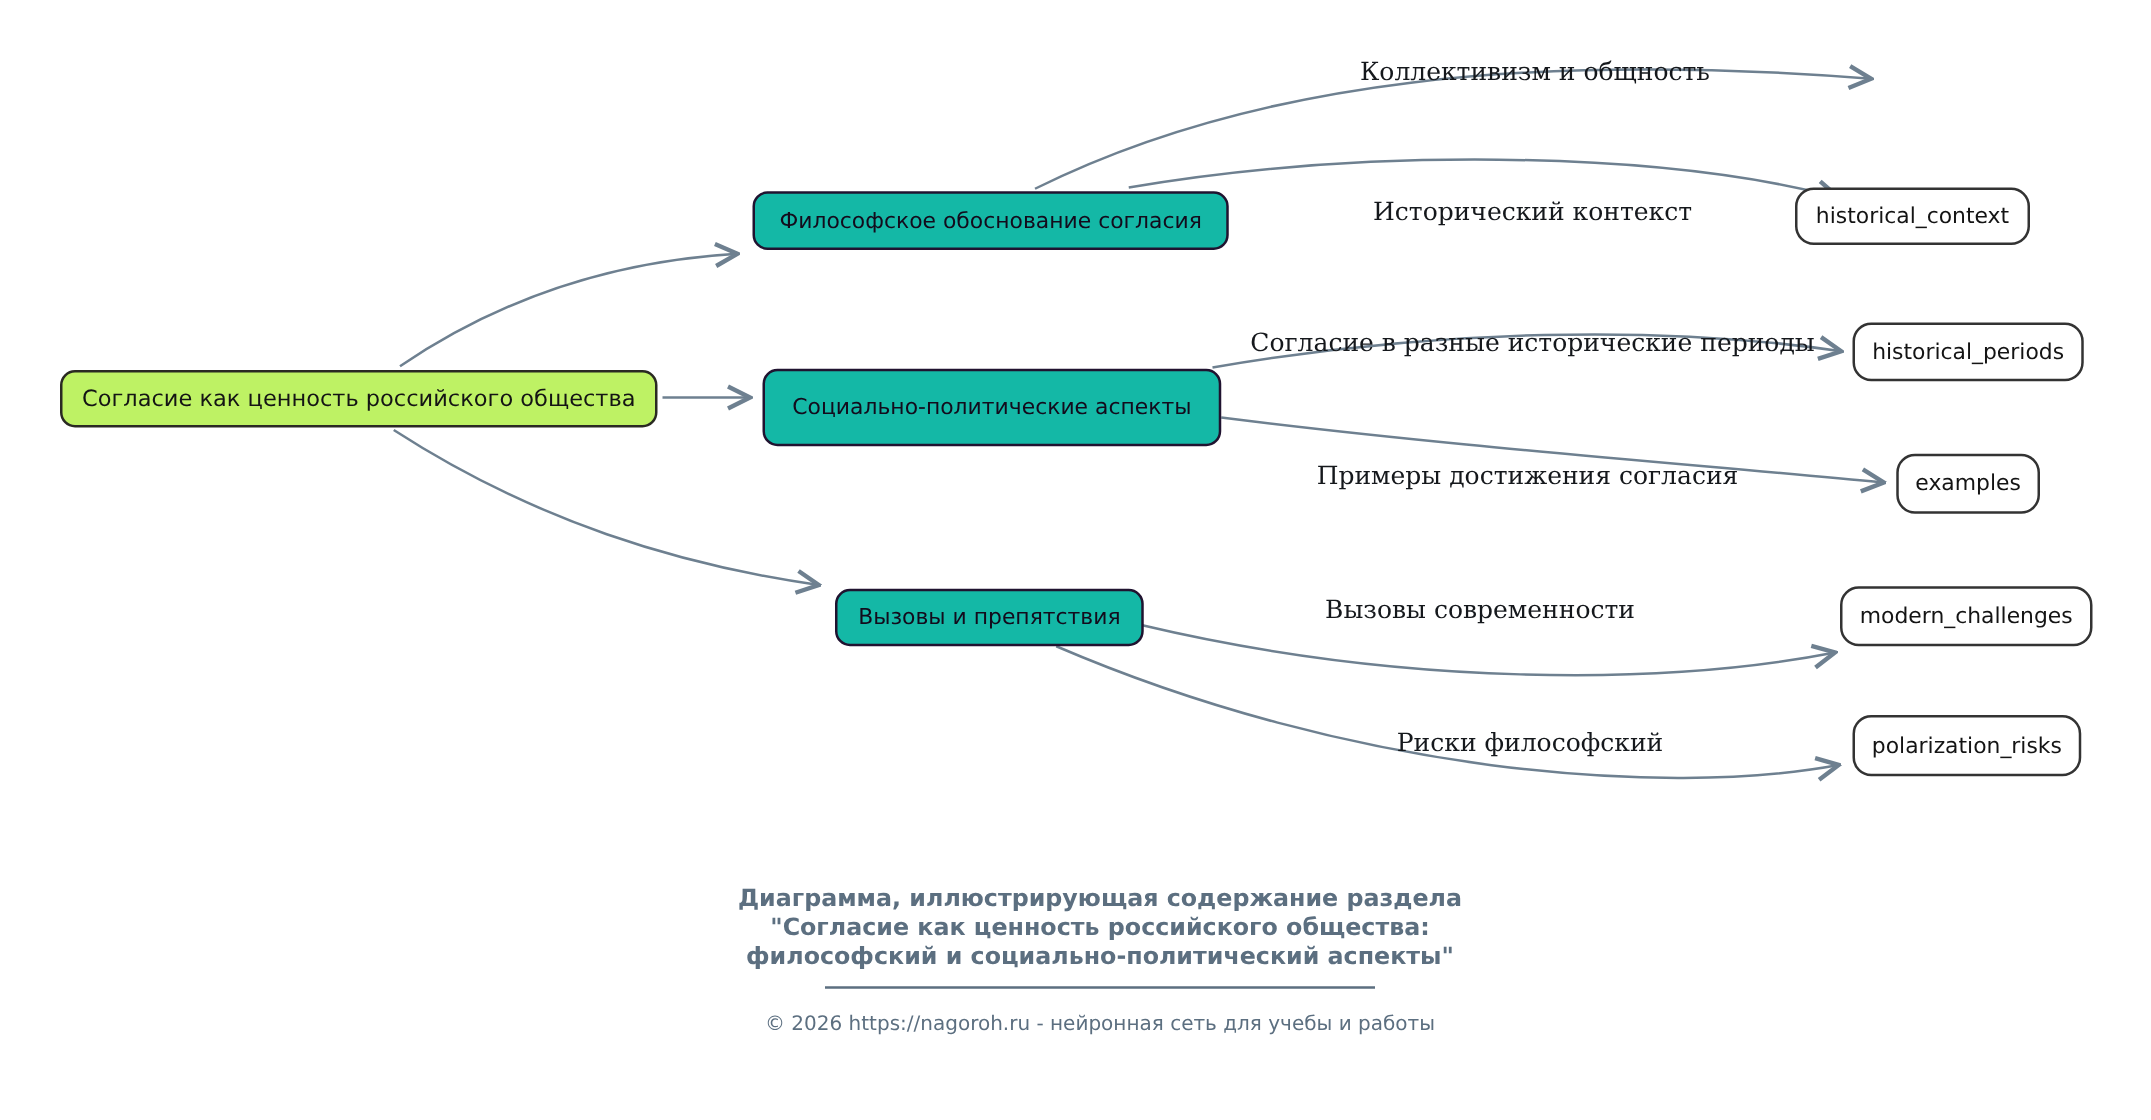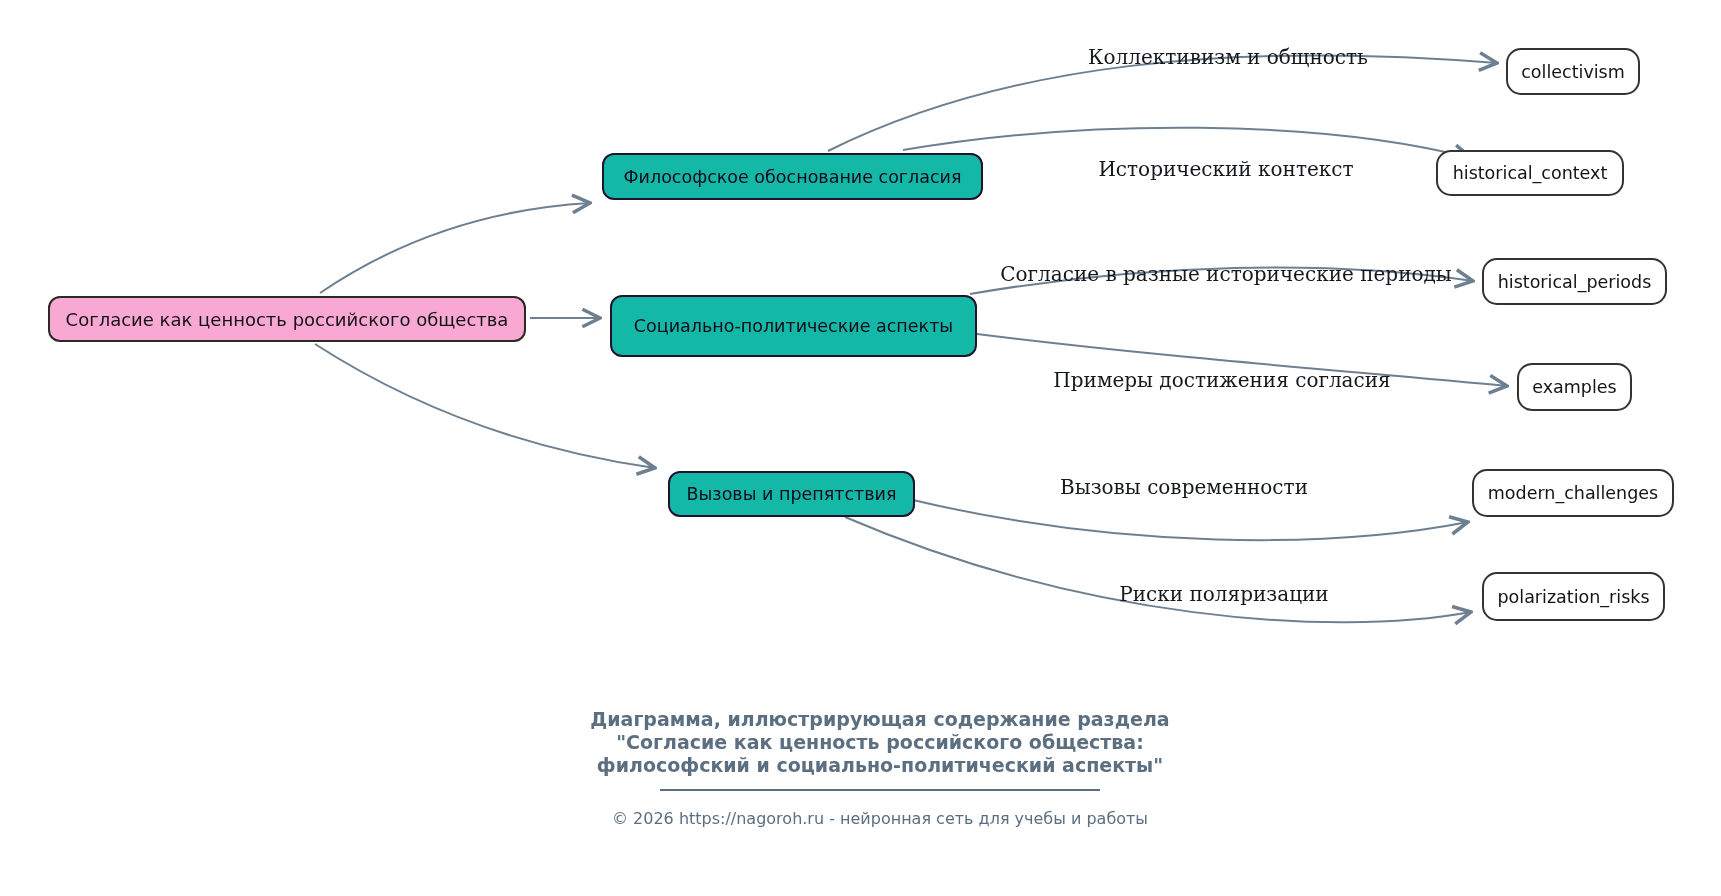--- a/index.html
+++ b/index.html
@@ -19,21 +19,21 @@
     position: absolute;
     display: flex;
     align-items: center;
     justify-content: center;
     white-space: nowrap;
     box-sizing: border-box;
     font-size: 17.5px;
     color: #141414;
   }
   .node.root {
-    background: #f9a8d4;
+    background: #bef264;
     border: 2px solid #2a2a22;
     border-radius: 12px;
     font-size: 18px;
   }
   .node.branch {
     background: #14b8a6;
     border: 2px solid #201330;
     border-radius: 12px;
     color: #130b1c;
   }
@@ -98,33 +98,32 @@
       <path d="M 845 517 C 1080 618, 1330 638, 1471 612" marker-end="url(#arrow)"></path>
     </g>
   </svg>
 
   <div class="node root" style="left:48px; top:296px; width:478px; height:46px;">Согласие как ценность российского общества</div>
 
   <div class="node branch" style="left:602px; top:153px; width:381px; height:47px;">Философское обоснование согласия</div>
   <div class="node branch" style="left:610px; top:295px; width:367px; height:62px;">Социально-политические аспекты</div>
   <div class="node branch" style="left:668px; top:471px; width:247px; height:46px;">Вызовы и препятствия</div>
 
-  <div class="node leaf" style="left:1506px; top:48px; width:134px; height:47px;">collectivism</div>
   <div class="node leaf" style="left:1436px; top:150px; width:188px; height:46px;">historical_context</div>
   <div class="node leaf" style="left:1482px; top:258px; width:185px; height:47px;">historical_periods</div>
   <div class="node leaf" style="left:1517px; top:363px; width:115px; height:48px;">examples</div>
   <div class="node leaf" style="left:1472px; top:469px; width:202px; height:48px;">modern_challenges</div>
   <div class="node leaf" style="left:1482px; top:572px; width:183px; height:49px;">polarization_risks</div>
 
   <div class="edge-label" style="left:1228px; top:57px;">Коллективизм и общность</div>
   <div class="edge-label" style="left:1226px; top:169px;">Исторический контекст</div>
   <div class="edge-label" style="left:1226px; top:274px;">Согласие в разные исторические периоды</div>
   <div class="edge-label" style="left:1222px; top:380px;">Примеры достижения согласия</div>
   <div class="edge-label" style="left:1184px; top:487px;">Вызовы современности</div>
-  <div class="edge-label" style="left:1224px; top:594px;">Риски поляризации</div>
+  <div class="edge-label" style="left:1224px; top:594px;">Риски философский</div>
 
   <div class="caption">
     <div class="bold-line">Диаграмма, иллюстрирующая содержание раздела</div>
     <div class="bold-line">"Согласие как ценность российского общества:</div>
     <div class="bold-line">философский и социально-политический аспекты"</div>
     <div class="divider"></div>
     <div class="copyright">© 2026 https://nagoroh.ru - нейронная сеть для учебы и работы</div>
   </div>
 
 </div>

